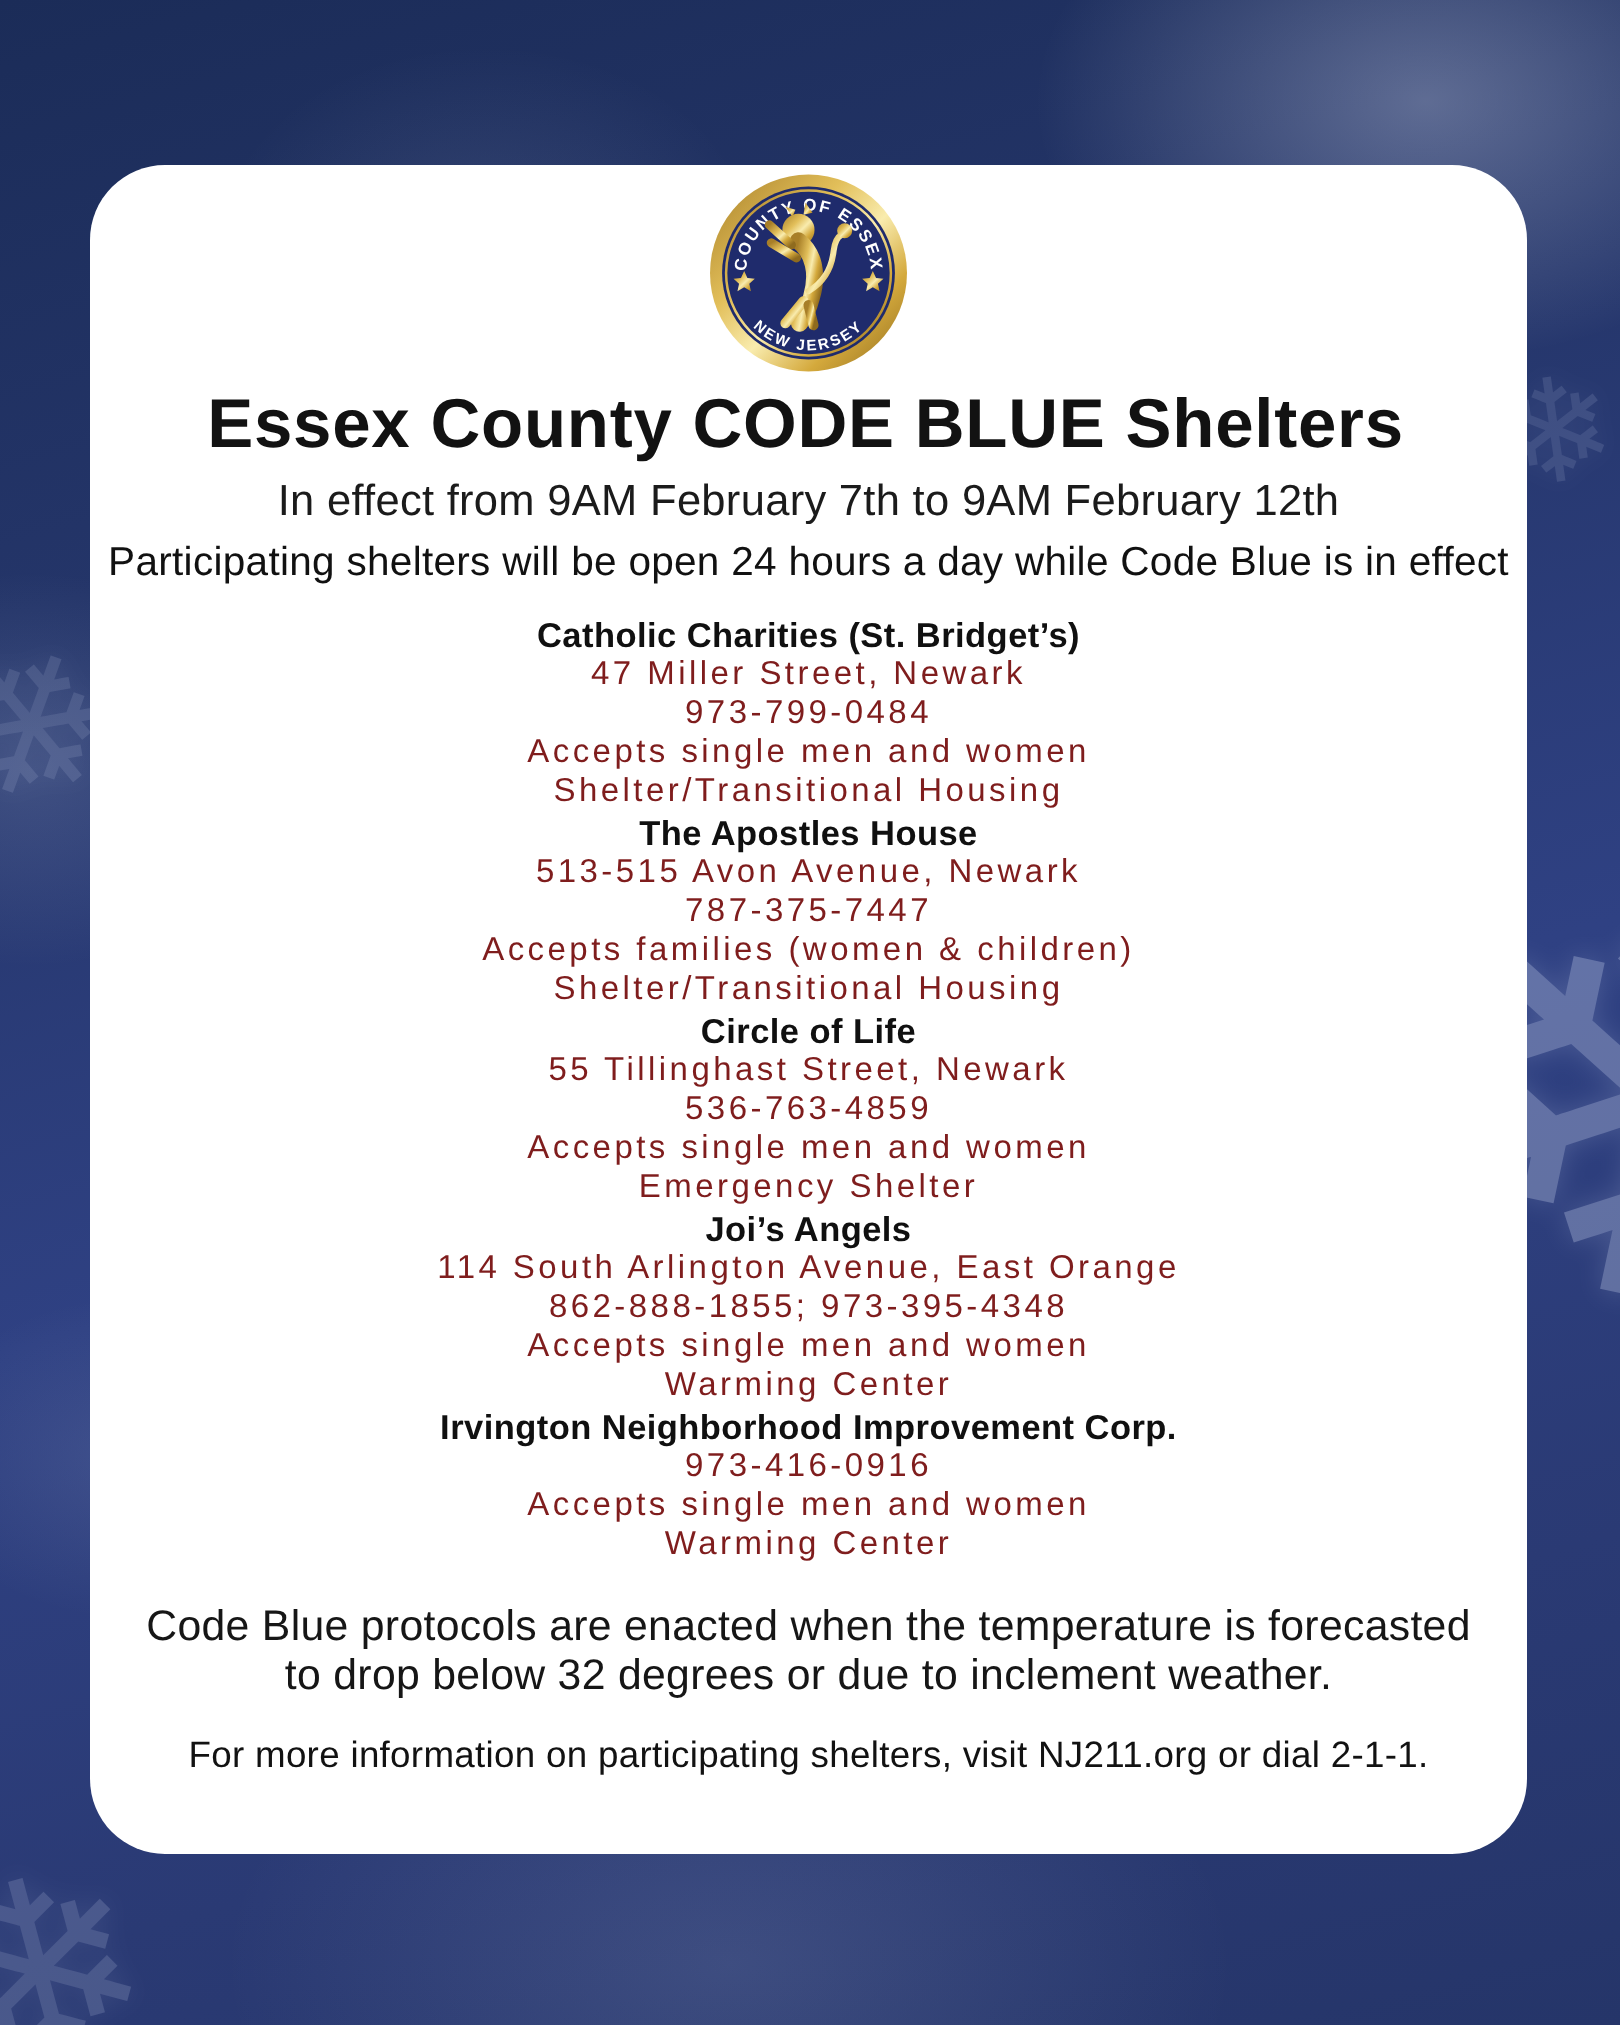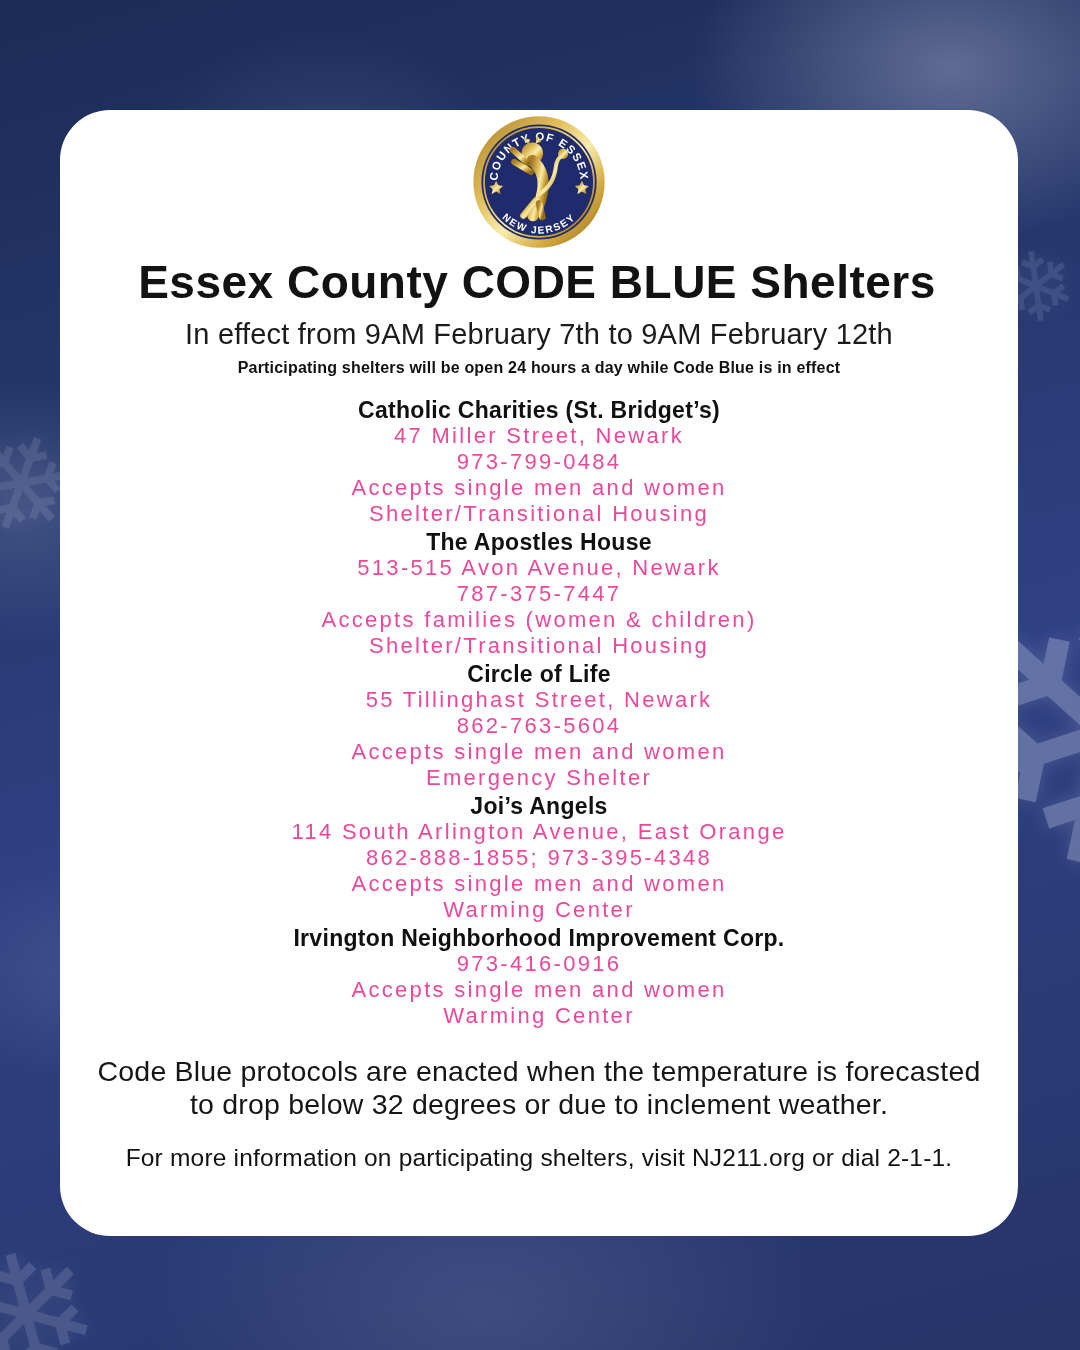--- a/index.html
+++ b/index.html
@@ -39,26 +39,26 @@
     margin:6px 4px 0 0;
     font-size:46px;font-weight:bold;letter-spacing:.5px;
     color:#121212;
   }
   .subtitle{
     margin-top:9px;
     font-size:29px;color:#1b1b1b;letter-spacing:.2px;
   }
   .note{
     margin-top:8px;
-    font-size:16px;font-weight:bold;color:#111;letter-spacing:.2px;
+    font-size:27px;font-weight:normal;color:#111;letter-spacing:.2px;
   }
 
   .shelters{margin-top:20px;display:flex;flex-direction:column;gap:2px;}
   .shelter-name{font-size:23px;font-weight:bold;letter-spacing:.3px;line-height:26px;color:#101010;}
-  .shelter-line{font-size:22px;letter-spacing:2.3px;line-height:26px;color:#ec4899;}
+  .shelter-line{font-size:22px;letter-spacing:2.3px;line-height:26px;color:#7f1d1d;}
 
   .protocol{
     margin-top:26px;max-width:906px;
     font-size:28.5px;line-height:33px;color:#161616;letter-spacing:.2px;
   }
   .info{
     margin-top:23px;white-space:nowrap;
     font-size:24.5px;color:#121212;letter-spacing:.2px;
   }
 </style>
@@ -129,21 +129,21 @@
       <div class="shelter-name">The Apostles House</div>
       <div class="shelter-line">513-515 Avon Avenue, Newark</div>
       <div class="shelter-line">787-375-7447</div>
       <div class="shelter-line">Accepts families (women &amp; children)</div>
       <div class="shelter-line">Shelter/Transitional Housing</div>
     </div>
 
     <div class="shelter">
       <div class="shelter-name">Circle of Life</div>
       <div class="shelter-line">55 Tillinghast Street, Newark</div>
-      <div class="shelter-line">862-763-5604</div>
+      <div class="shelter-line">536-763-4859</div>
       <div class="shelter-line">Accepts single men and women</div>
       <div class="shelter-line">Emergency Shelter</div>
     </div>
 
     <div class="shelter">
       <div class="shelter-name">Joi’s Angels</div>
       <div class="shelter-line">114 South Arlington Avenue, East Orange</div>
       <div class="shelter-line">862-888-1855; 973-395-4348</div>
       <div class="shelter-line">Accepts single men and women</div>
       <div class="shelter-line">Warming Center</div>

